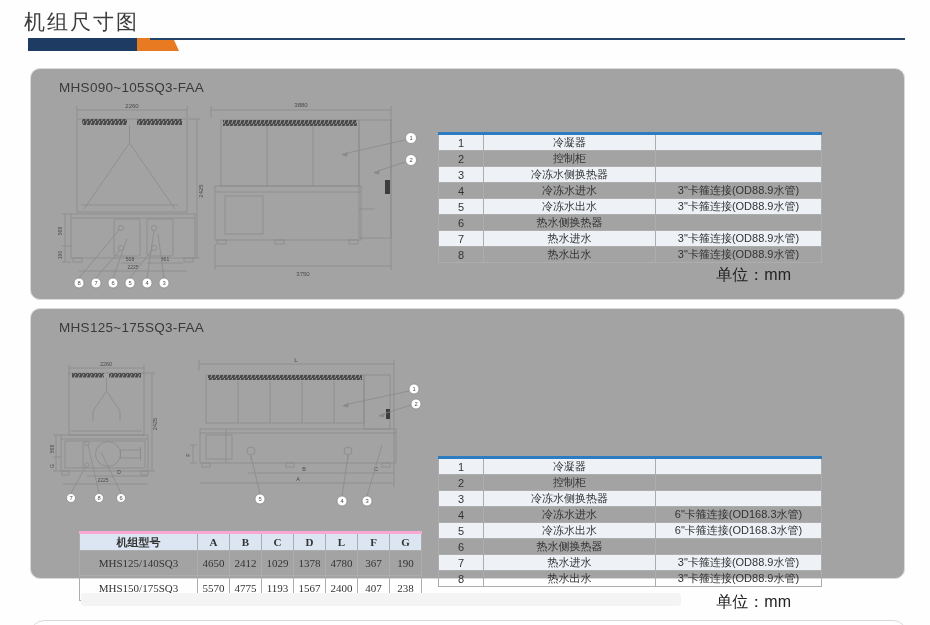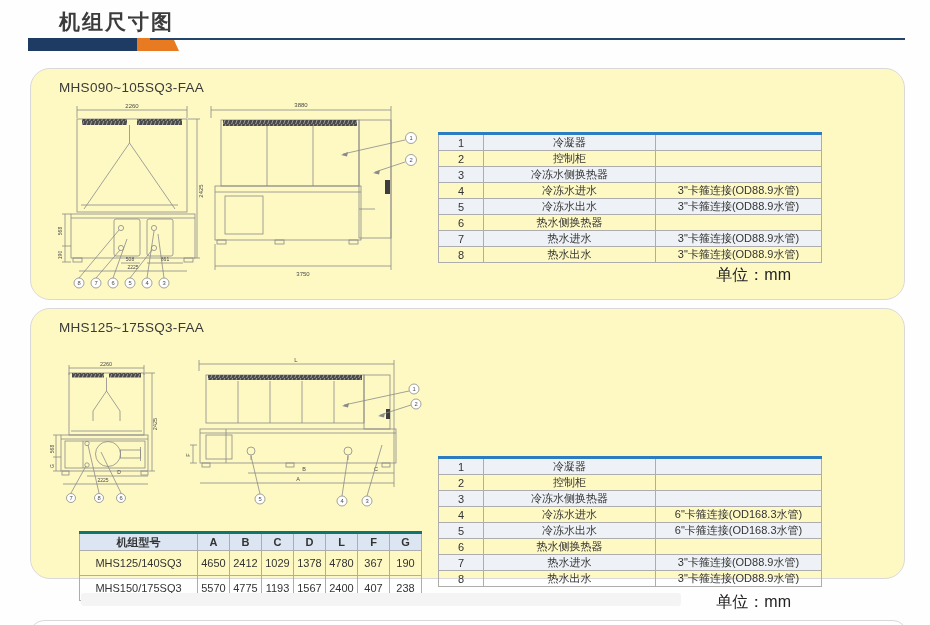--- a/index.html
+++ b/index.html
@@ -1,47 +1,47 @@
 <!DOCTYPE html>
 <html><head>
 <meta charset="utf-8">
 <style>
   html,body{margin:0;padding:0;background:#ffffff;}
   .page{position:relative;width:930px;height:625px;background:#fefefe;overflow:hidden;
         font-family:"Liberation Sans","DejaVu Sans",sans-serif;color:#333;}
-  .page-title{position:absolute;left:24px;top:8px;font-size:21px;font-weight:700;
-              color:#3c3c3c;letter-spacing:2px;margin-left:35px;}
+  .page-title{position:absolute;left:24px;top:8px;font-size:21px;font-weight:400;
+              color:#3c3c3c;letter-spacing:2px;}
   .title-rule-navy{position:absolute;left:28px;top:38px;width:109px;height:13px;background:#1d3b63;}
   .title-rule-orange{position:absolute;left:137px;top:38px;width:42px;height:13px;background:#e87a22;
               clip-path:polygon(0 0,86% 0,100% 100%,0 100%);}
   .title-rule-line{position:absolute;left:150px;top:38px;width:755px;height:2px;background:#24456b;}
 
-  .panel{position:absolute;left:30px;width:875px;background:#fef9c3;border:1px solid #d9d9d9;
-         border-radius:20px;box-sizing:border-box;}
+  .panel{position:absolute;left:30px;width:875px;background:#a3a3a3;border:1px solid #d9d9d9;
+         border-radius:10px;box-sizing:border-box;}
   .panel1{top:68px;height:232px;}
   .panel2{top:308px;height:271px;}
   .model-label{position:absolute;left:28px;top:11px;font-size:13.5px;color:#3a3a3a;letter-spacing:0.3px;}
 
   svg{position:absolute;overflow:visible;}
   svg .ln{stroke:#8a8a8a;stroke-width:0.8;fill:none;}
   svg text{font-family:"Liberation Sans","DejaVu Sans",sans-serif;fill:#4a4a4a;}
   svg .dim{font-size:6px;text-anchor:middle;}
   svg .dims{font-size:5px;text-anchor:middle;}
   svg .co{fill:#fff;stroke:#8a8a8a;stroke-width:0.8;}
   svg .con{font-size:5.8px;text-anchor:middle;}
   svg .ah{fill:#8a8a8a;stroke:none;}
 
   table{border-collapse:collapse;table-layout:fixed;font-size:11px;color:#333;}
   .parts-table{position:absolute;left:407px;width:383px;border-top:3px solid #2b7cc2;}
   .parts-table-1{top:63px;}
   .parts-table-2{top:147px;}
   .parts-table td{border:1px solid #adadad;text-align:center;padding:0 3px;height:14.4px;
                   overflow:hidden;white-space:nowrap;}
   .parts-table tr:nth-child(odd) td{background:#eef2f7;}
-  .dims-table{position:absolute;left:48px;top:222px;width:342px;border-top:3px solid #0f766e;}
+  .dims-table{position:absolute;left:48px;top:222px;width:342px;border-top:3px solid #f9a8d4;font-family:Liberation Serif, serif;}
   .dims-table th{background:#dce6f2;font-weight:600;border:1px solid #adadad;height:16px;padding:0 2px;}
   .dims-table td{border:1px solid #adadad;text-align:center;height:16px;padding:4px 2px;}
   .unit-note{position:absolute;left:500px;width:260px;text-align:right;font-size:16px;color:#222;}
   .unit-note-1{top:196px;}
   .unit-note-2{top:283px;}
   .watermark-strip{position:absolute;left:50px;top:284px;width:600px;height:13px;background:#f4f4f4;border-radius:3px;}
   .next-section-edge{position:absolute;left:30px;top:620px;width:875px;height:20px;
                      border:1px solid #d9d9d9;border-radius:14px 14px 0 0;background:#fff;}
 </style>
 </head>

